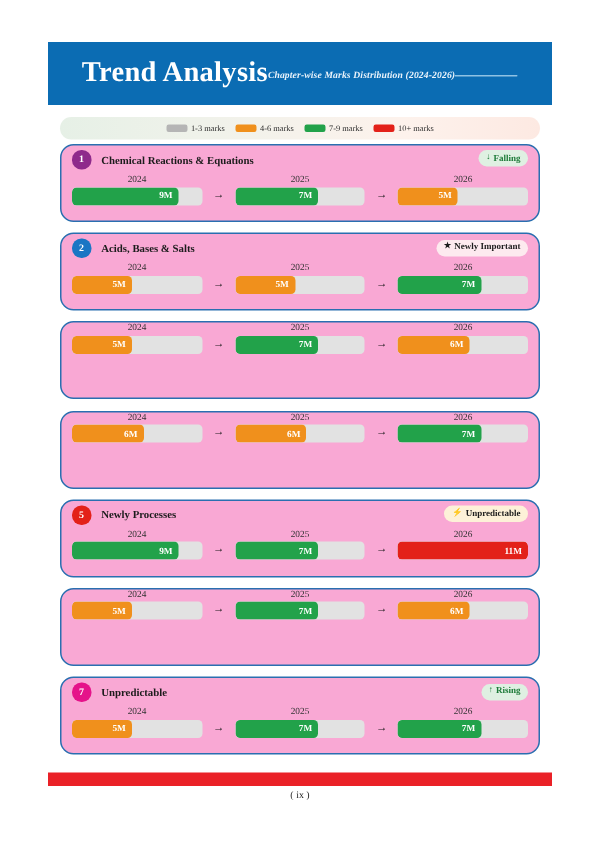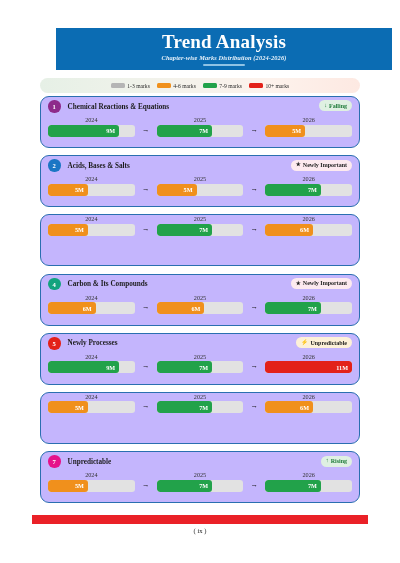--- a/index.html
+++ b/index.html
@@ -5,22 +5,22 @@
   html,body{margin:0;padding:0;}
   body{
     width:400px;height:563px;background:#ffffff;
     font-family:"Liberation Serif",serif;overflow:hidden;position:relative;
   }
   .page{position:absolute;inset:0;}
 
   
   .header{
     position:absolute;left:32px;top:28px;width:336px;height:42px;
-    background:#0b6cb3;display:flex;flex-direction:column;
-    align-items:center;justify-content:center;margin-left:24px;
+    background:#0b6cb3;display:flex;flex-direction:row;
+    align-items:center;justify-content:center;
   }
   .header-title{
     font-family:"Liberation Serif",serif;font-weight:bold;
     font-size:19px;color:#ffffff;line-height:20px;letter-spacing:.2px;
   }
   .header-sub{
     font-family:"Liberation Serif",serif;font-style:italic;font-weight:bold;
     font-size:6.4px;color:#eaf3fb;margin-top:2px;letter-spacing:.1px;
   }
   .header-rule{
@@ -35,21 +35,21 @@
     display:flex;align-items:center;justify-content:center;gap:7px;
   }
   .legend-item{display:flex;align-items:center;gap:2.5px;}
   .legend-swatch{width:14px;height:5.5px;border-radius:1.5px;display:block;}
   .legend-label{font-size:5.6px;color:#2a2a2a;font-family:"Liberation Serif",serif;}
 
   
   .cards{position:absolute;left:40px;top:96px;width:320px;}
   .card{
     position:relative;box-sizing:border-box;width:320px;height:52px;
-    border:0.9px solid #2a6fb0;border-radius:9px;background:#c4b5fd;
+    border:0.9px solid #2a6fb0;border-radius:9px;background:#f9a8d4;
     margin-bottom:7.2px;
   }
   .card-top{
     position:relative;height:19px;display:flex;align-items:center;padding:0 7px;
   }
   .num{
     width:12.5px;height:12.5px;border-radius:50%;flex:0 0 auto;
     display:flex;align-items:center;justify-content:center;
     color:#fff;font-size:6.6px;font-weight:bold;font-family:"Liberation Serif",serif;
   }
@@ -231,28 +231,20 @@
             <div class="ylabel">2026</div>
             <div class="track">
               <div class="fill" style="width: 55%; background: rgb(240, 144, 28);">
                 <span class="fillval">6M</span>
               </div>
             </div>
           </div>
         </div>
       </div>
       <div class="card">
-        <div class="card-top">
-          <div class="num" style="background: rgb(18, 163, 126);">4</div>
-          <div class="chapter-title">Carbon &amp; Its Compounds</div>
-          <div class="badge" style="background: rgb(253, 234, 239); color: rgb(28, 28, 28);">
-            <span class="badge-ico">★</span>
-            <span>Newly Important</span>
-          </div>
-        </div>
         <div class="years">
           <div class="ycol">
             <div class="ylabel">2024</div>
             <div class="track">
               <div class="fill" style="width: 55%; background: rgb(240, 144, 28);">
                 <span class="fillval">6M</span>
               </div>
             </div>
           </div>
           <div class="arrow">→</div>

